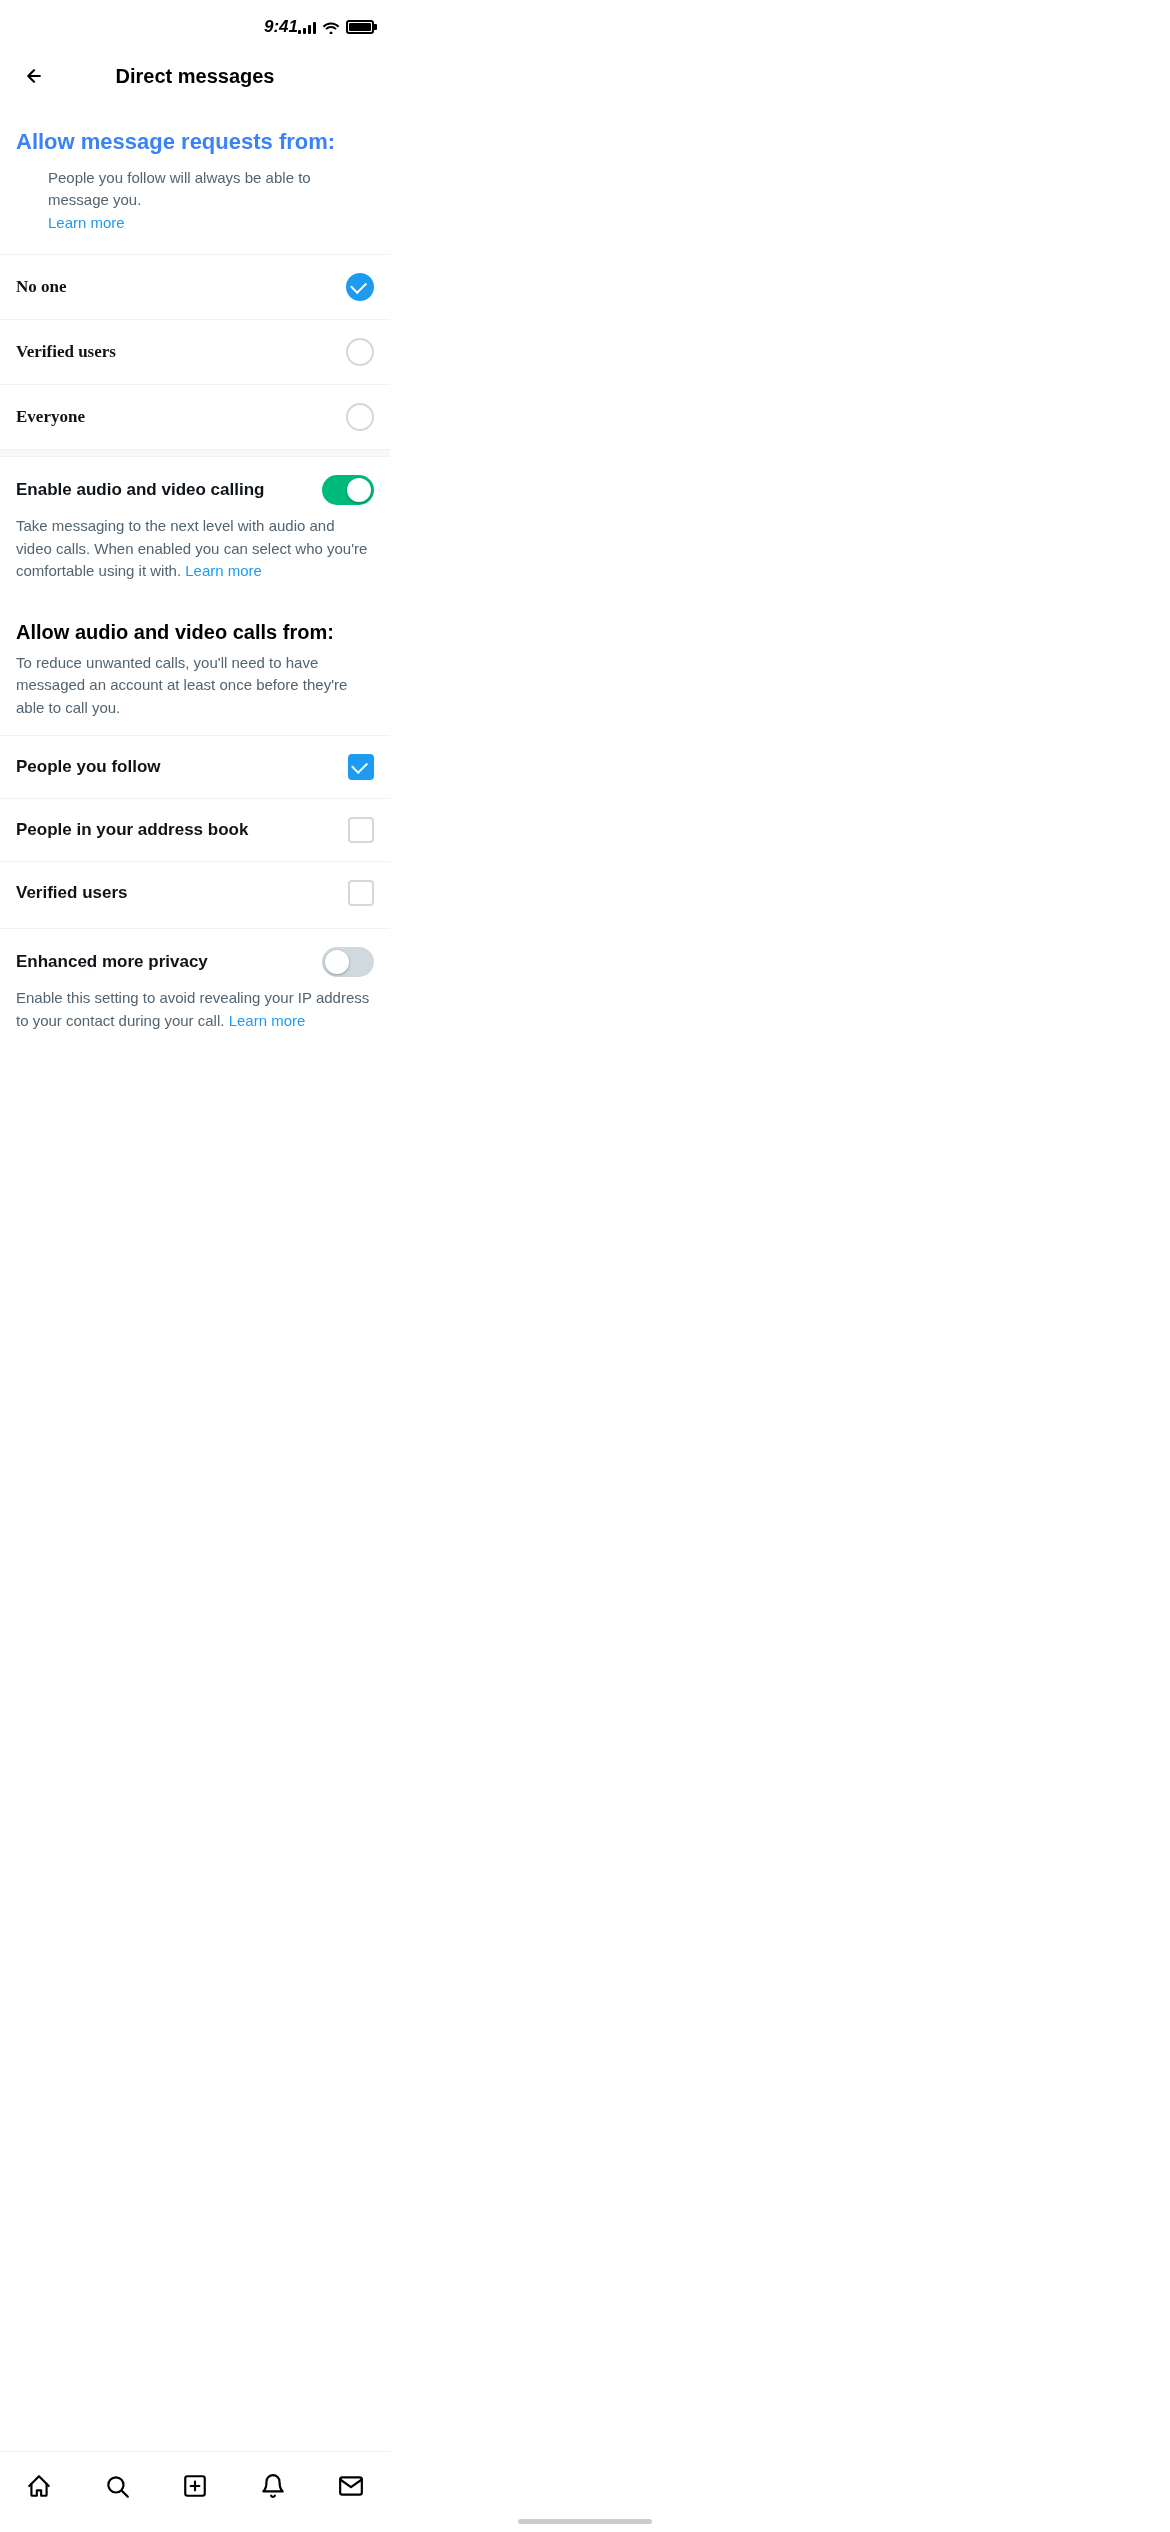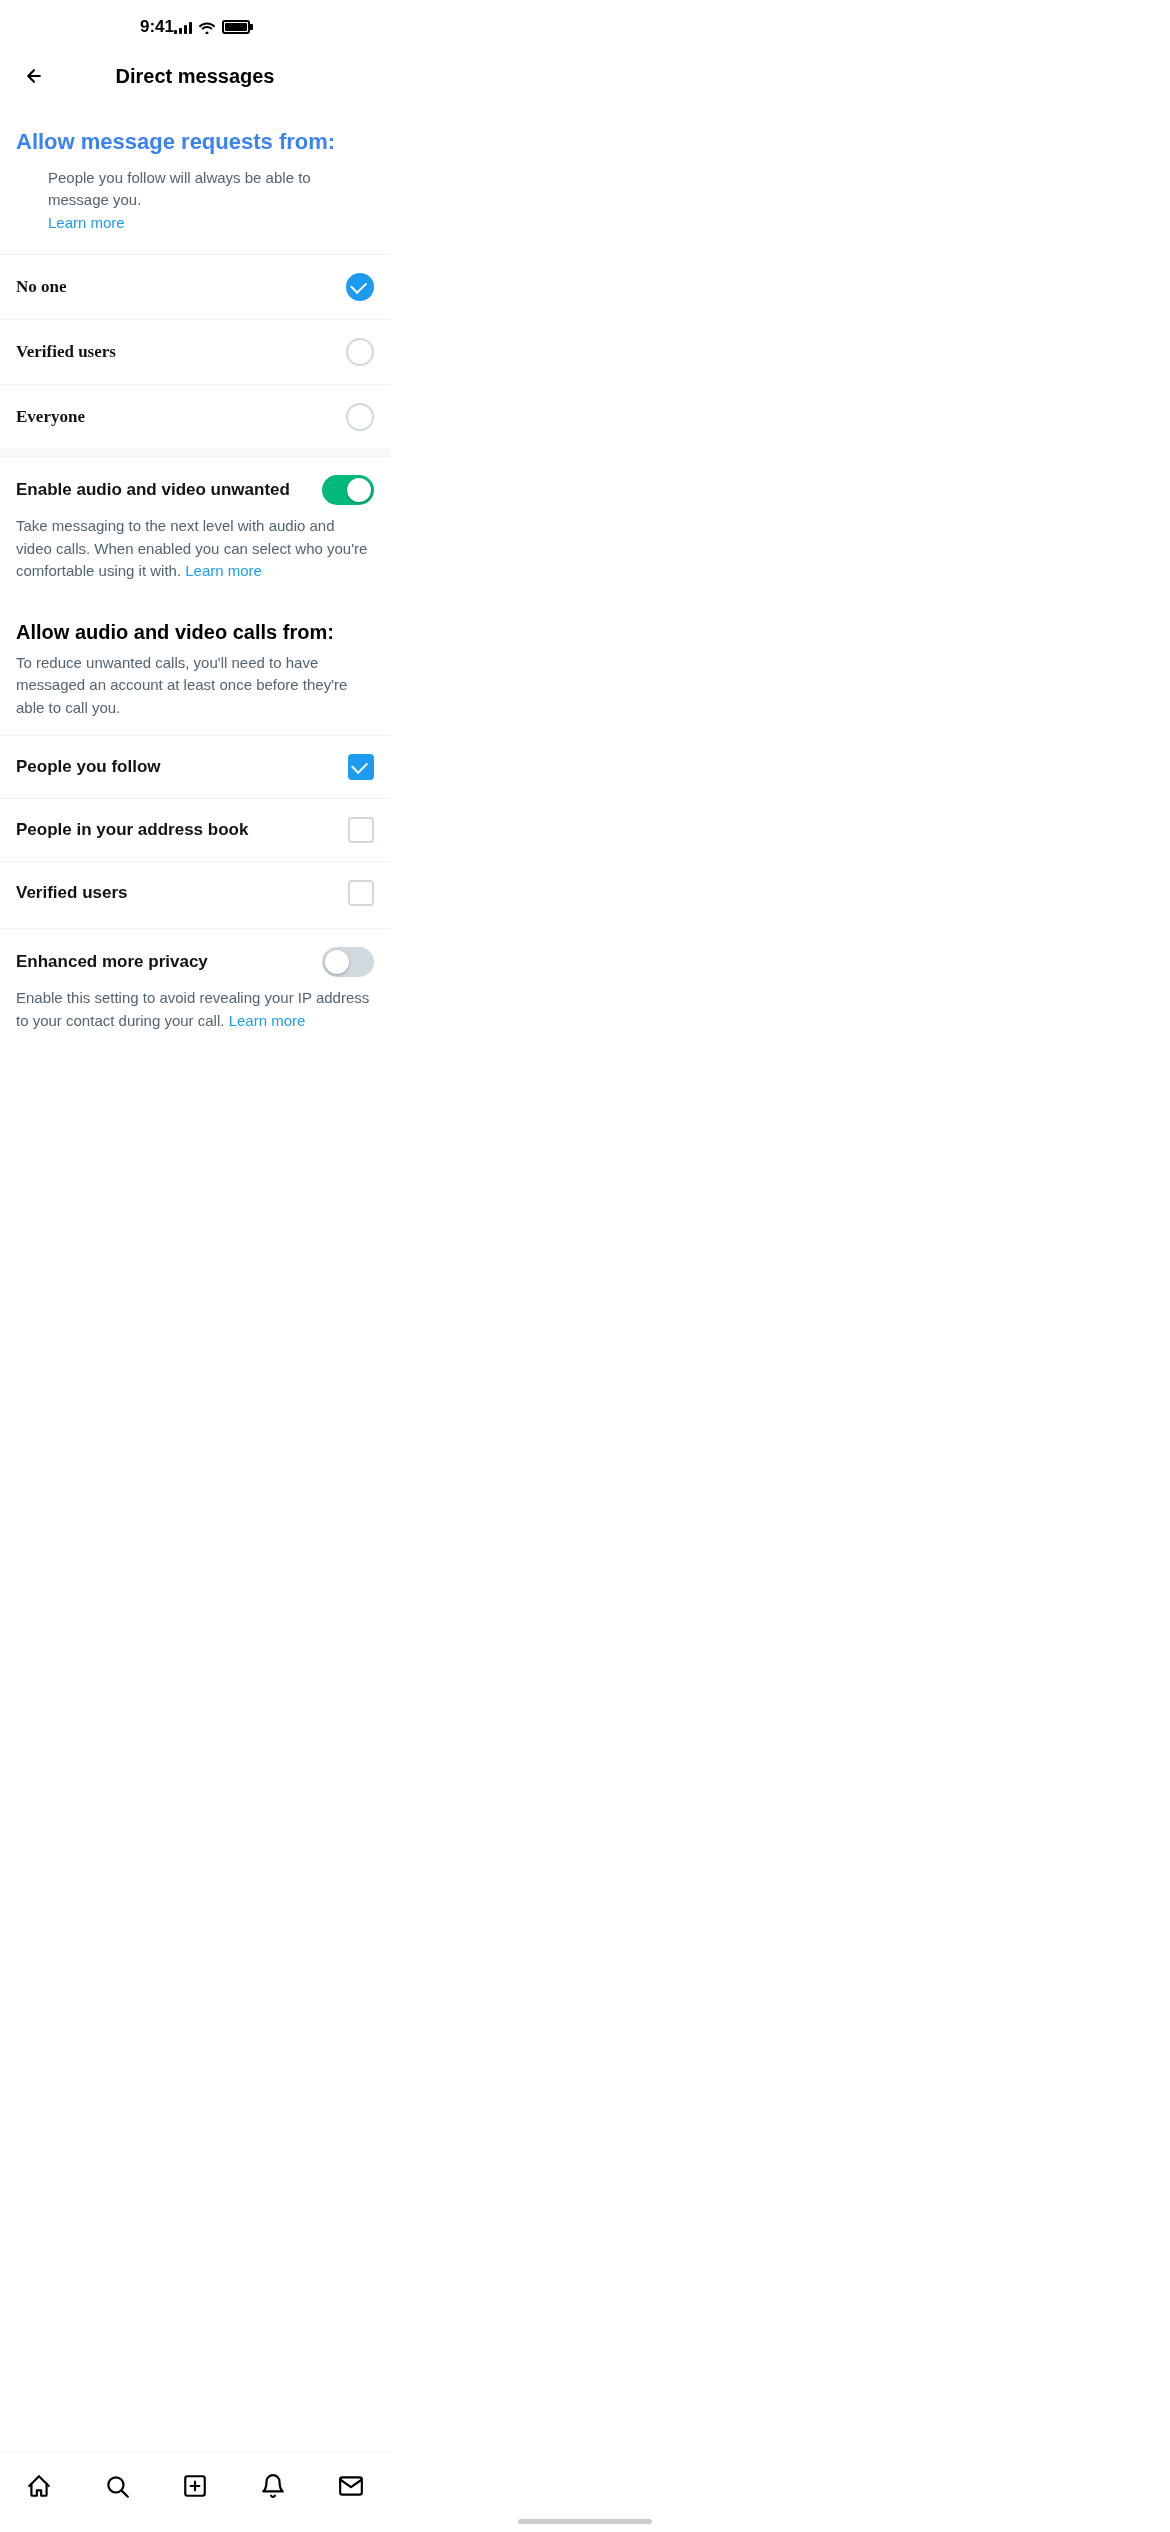--- a/index.html
+++ b/index.html
@@ -14,24 +14,25 @@
       width: 390px;
       min-height: 844px;
       background: #ffffff;
       font-family: -apple-system, BlinkMacSystemFont, 'Helvetica Neue', Arial, sans-serif;
       overflow-x: hidden;
     }
 
     
     .status-bar {
       display: flex;
-      justify-content: center;
-      align-items: center;
-      padding: 14px 24px 8px;
+      justify-content: flex-end;
+      align-items: center;
+      padding: 14px 16px 8px;
       height: 48px;
+      font-style: italic;
     }
 
     .status-time {
       font-size: 17px;
       font-weight: 600;
       color: #000;
     }
 
     .status-icons {
       display: flex;
@@ -417,21 +418,21 @@
 
   <div class="option-item">
     <span class="option-label">Everyone</span>
     <div class="radio-btn"></div>
   </div>
 
   <div class="divider"></div>
 
   <div class="toggle-section">
     <div class="toggle-row">
-      <span class="toggle-label">Enable audio and video unwanted</span>
+      <span class="toggle-label">Enable audio and video calling</span>
       <div class="toggle-switch on">
         <div class="toggle-knob"></div>
       </div>
     </div>
     <div class="toggle-desc">
       <span>Take messaging to the next level with audio and video calls. When enabled you can select who you're comfortable using it with.</span>
       <a href="#" class="learn-more">Learn more</a>
     </div>
   </div>
 

